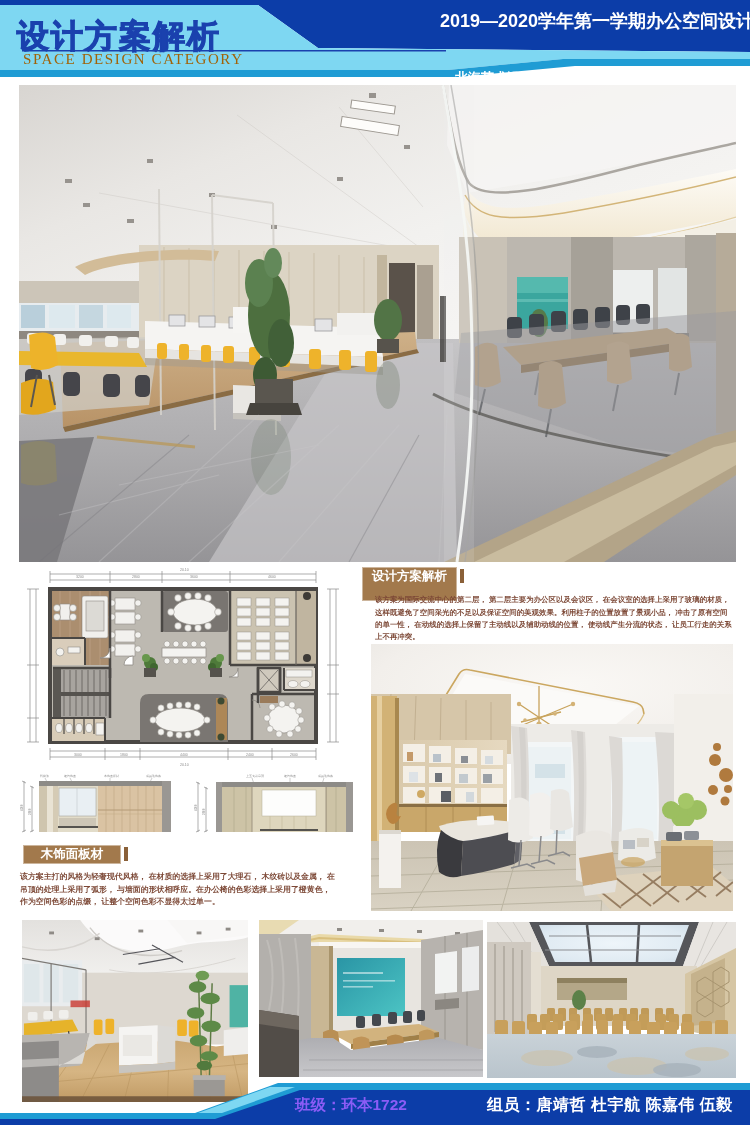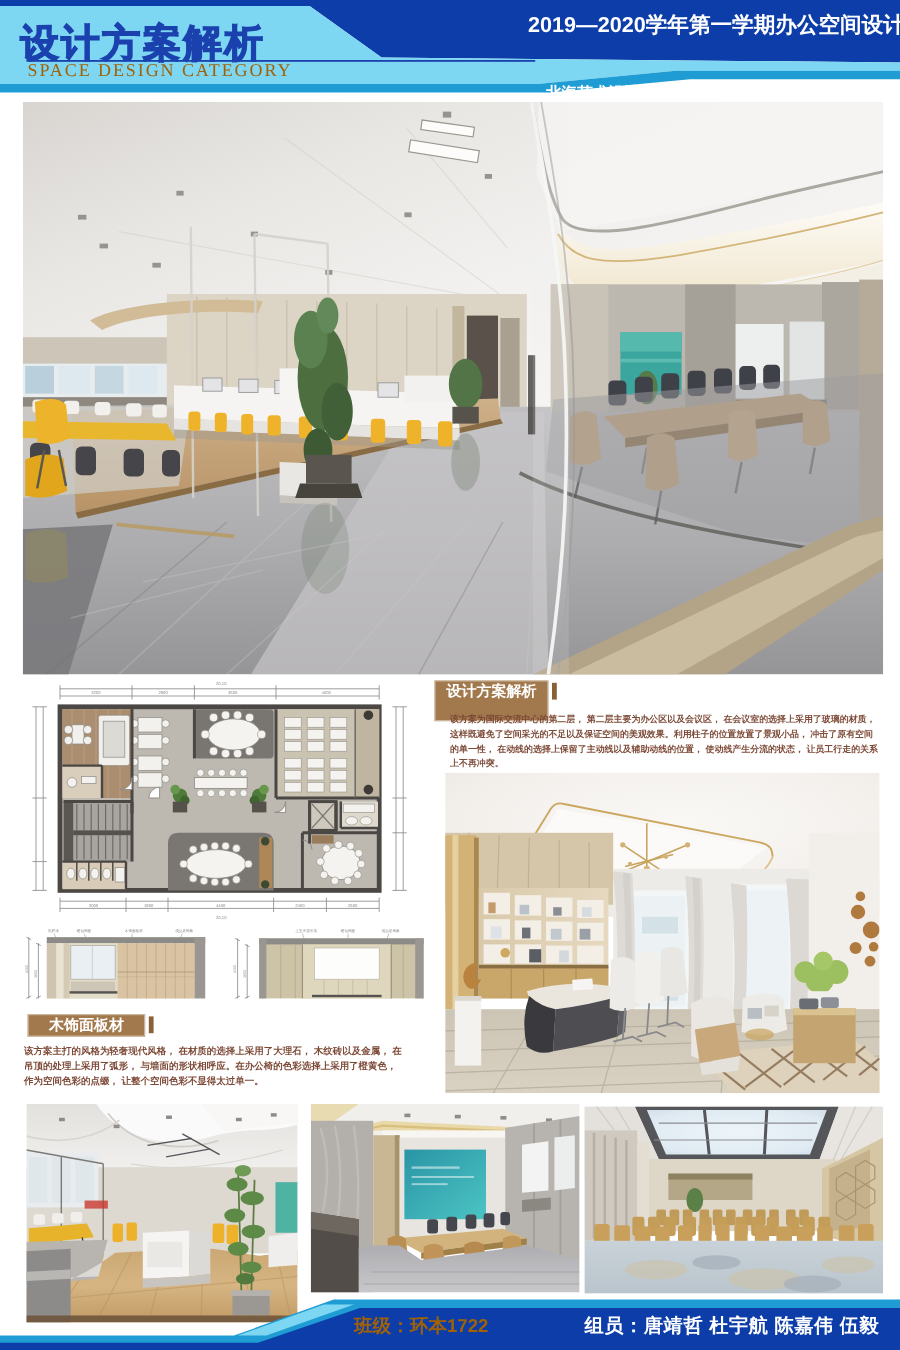--- a/index.html
+++ b/index.html
@@ -1276,15 +1276,15 @@
 
 <svg class="abs" style="left:0;top:1075px" width="750" height="50" viewBox="0 0 750 50">
 
  <polygon points="0,38 195,38 278,8 750,8 750,50 0,50" fill="#1f9cd4"></polygon>
 
  <polygon points="198,38 270,12 295,12 222,38" fill="#7ed7f2"></polygon>
 
  <polygon points="0,44 215,44 300,15 750,15 750,50 0,50" fill="#0c3da8"></polygon>
 </svg>
 
-<div class="abs" style="left:295px;top:1095px;font-size:15.5px;font-weight:bold;color:#a16207;white-space:nowrap;">班级：环本1722</div>
+<div class="abs" style="left:295px;top:1095px;font-size:15.5px;font-weight:bold;color:#8b5cf6;white-space:nowrap;">班级：环本1722</div>
 
 <div class="abs" style="left:487px;top:1095px;font-size:16px;letter-spacing:0.5px;font-weight:bold;color:#fff;white-space:nowrap;text-align:right;">组员：唐靖哲 杜宇航 陈嘉伟 伍毅</div>
 
 </body></html>

